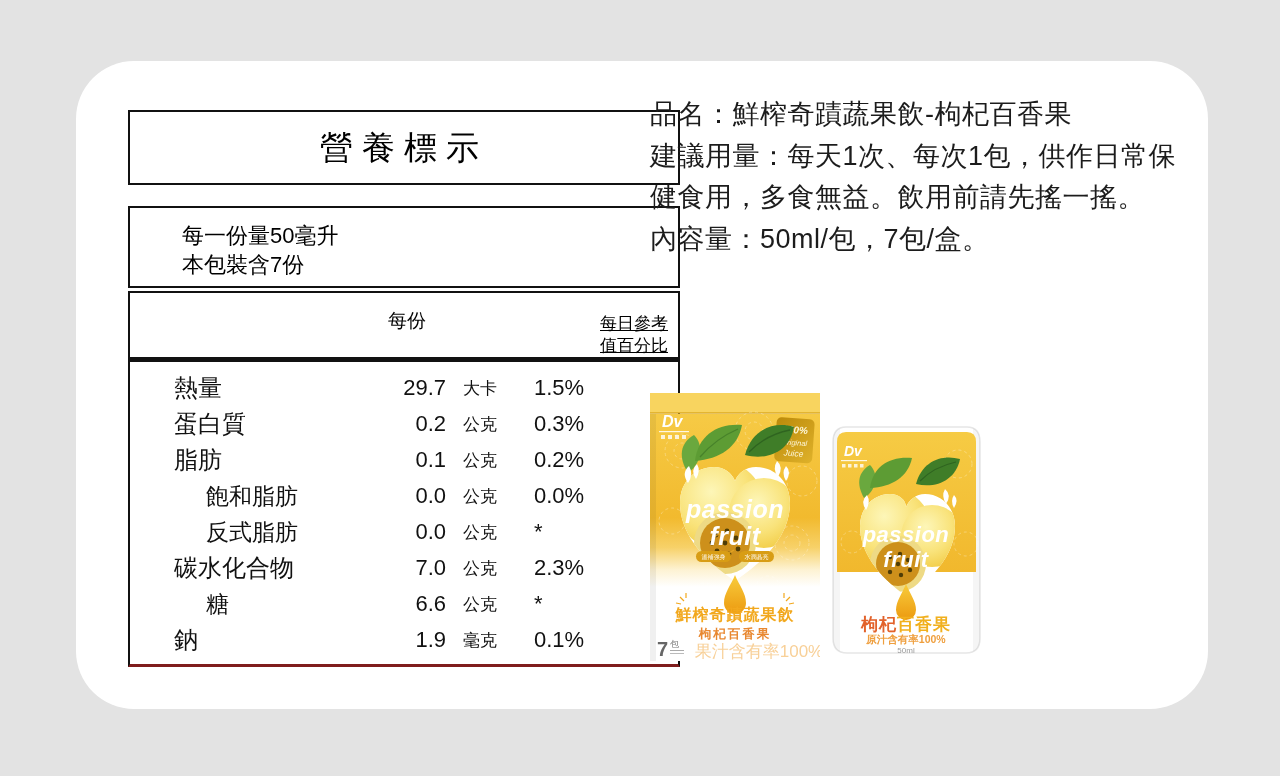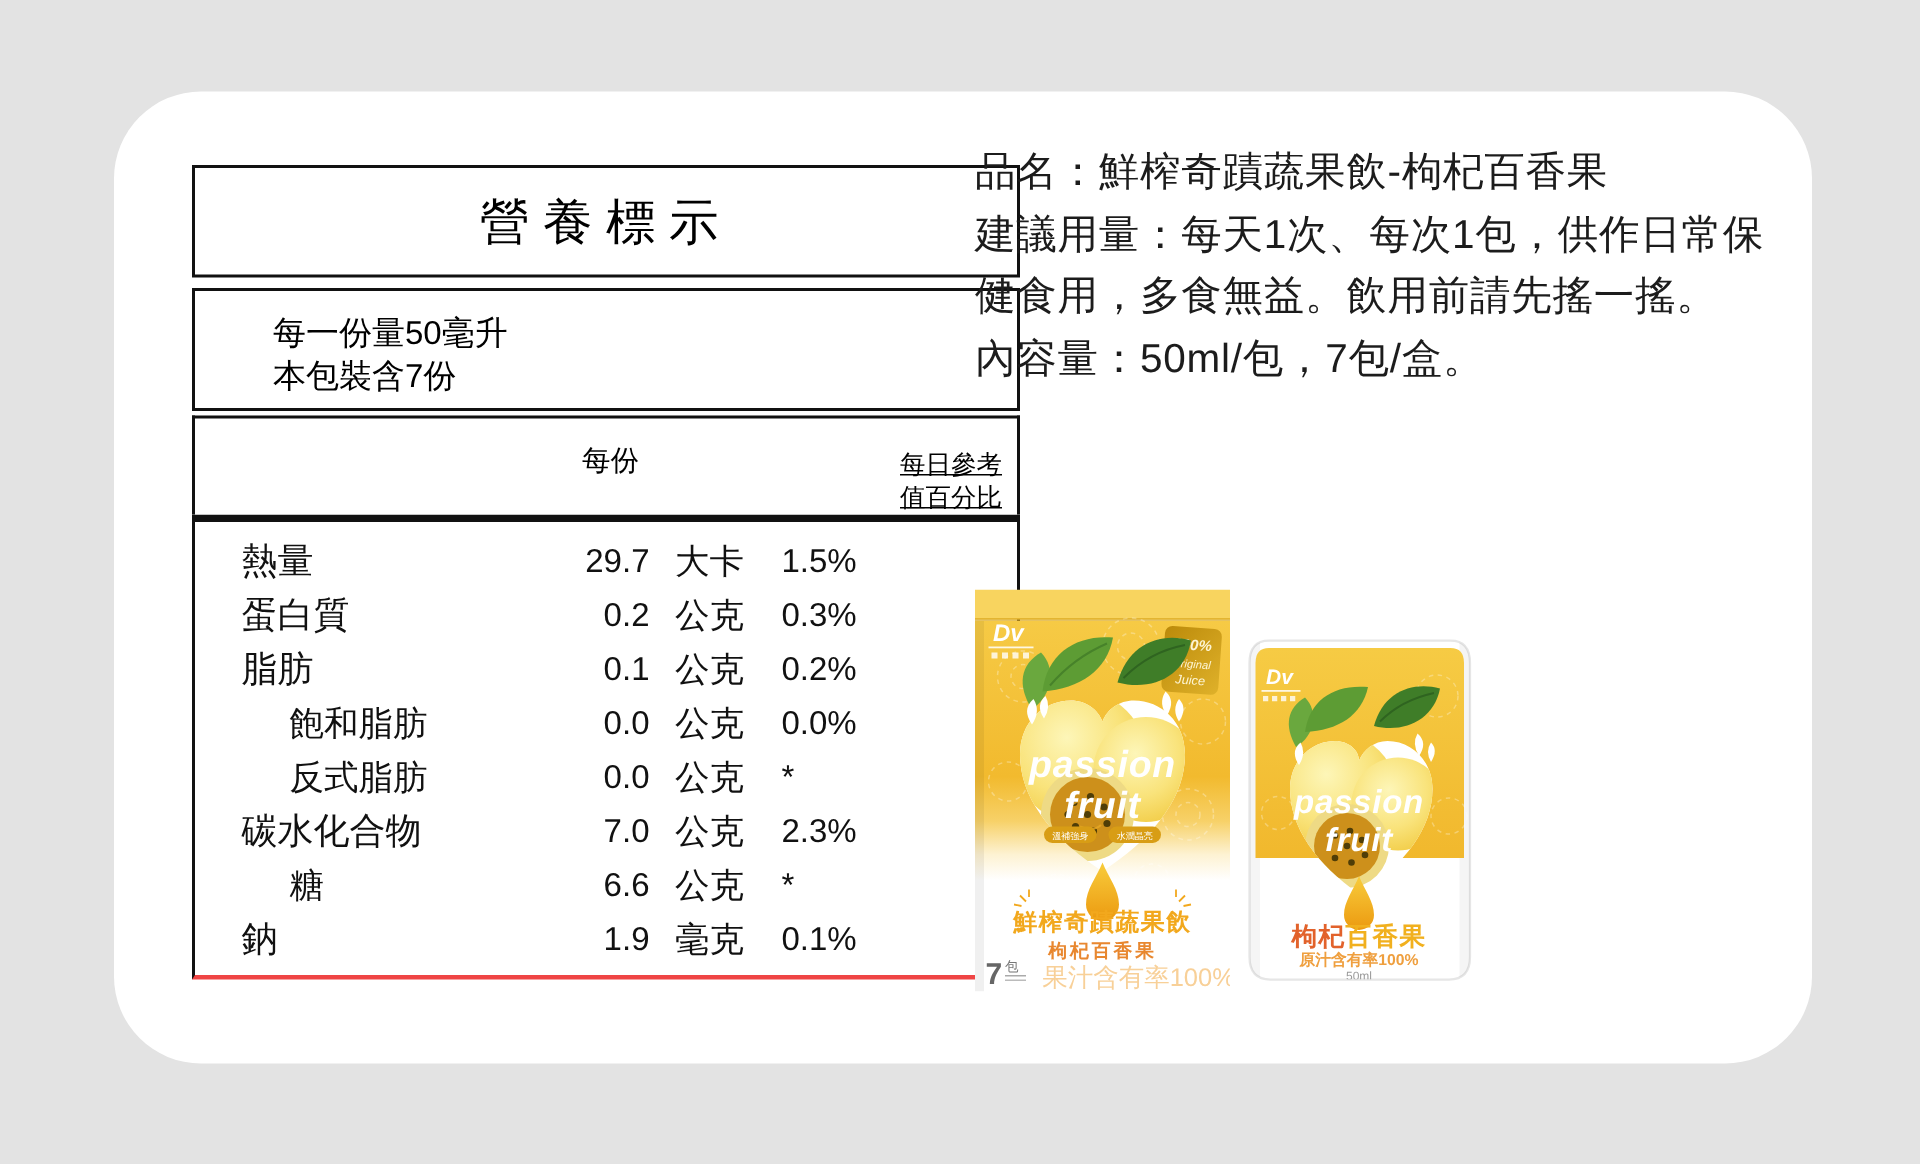--- a/index.html
+++ b/index.html
@@ -17,38 +17,38 @@
   }
 
   
   .nt { position:absolute; left:52px; top:49px; width:480px; }
   .nt-sec { border:2px solid #111; background:#fff; width:552px; }
   .nt-title {
     height:75px; line-height:71px; text-align:center;
     font-size:33px; letter-spacing:9px; color:#000;
   }
   .nt-serving {
-    margin-top:7px; height:82px; border-bottom:2px solid #111;
+    margin-top:21px; height:82px; border-bottom:2px solid #111;
     padding:13px 0 0 52px; font-size:22px; line-height:29px; color:#000;
   }
   .nt-head {
     margin-top:3px; height:66px; border-bottom:none; position:relative;
     font-size:19px; color:#000;
   }
   .nt-head .col-per { position:absolute; left:258px; top:15px; }
   .nt-head .col-dv  { position:absolute; right:10px; top:20px; text-align:right; font-size:17px; line-height:22px;text-decoration:underline; }
   .nt-rows {
-    border-top:5px solid #111; border-bottom:3px solid #ef4444;
-    padding:8px 0 6px 0;
+    border-top:5px solid #111; border-bottom:3px solid #7f1d1d;
+    padding:8px 0 6px 13px;
   }
   .nt-row { display:flex; align-items:center; height:36px; font-size:24px; }
   .r-label { width:200px; padding-left:31px; }
   .nt-row.indent .r-label { padding-left:63px; font-size:23px; }
   .r-val  { width:103px; text-align:right; font-size:22px; }
-  .r-unit { width:88px;  padding-left:17px; font-size:23px; }
+  .r-unit { width:88px;  padding-left:17px; font-size:17px; }
   .r-dv   { flex:1; text-align:left; padding-right:13px; font-size:22px; }
 
   
   .info {
     position:absolute; left:574px; top:33px; width:540px;
     font-size:27px; line-height:41.5px; color:#1c1c1c; letter-spacing:0.5px;
   }
   .info p { margin:0; }
 
   

